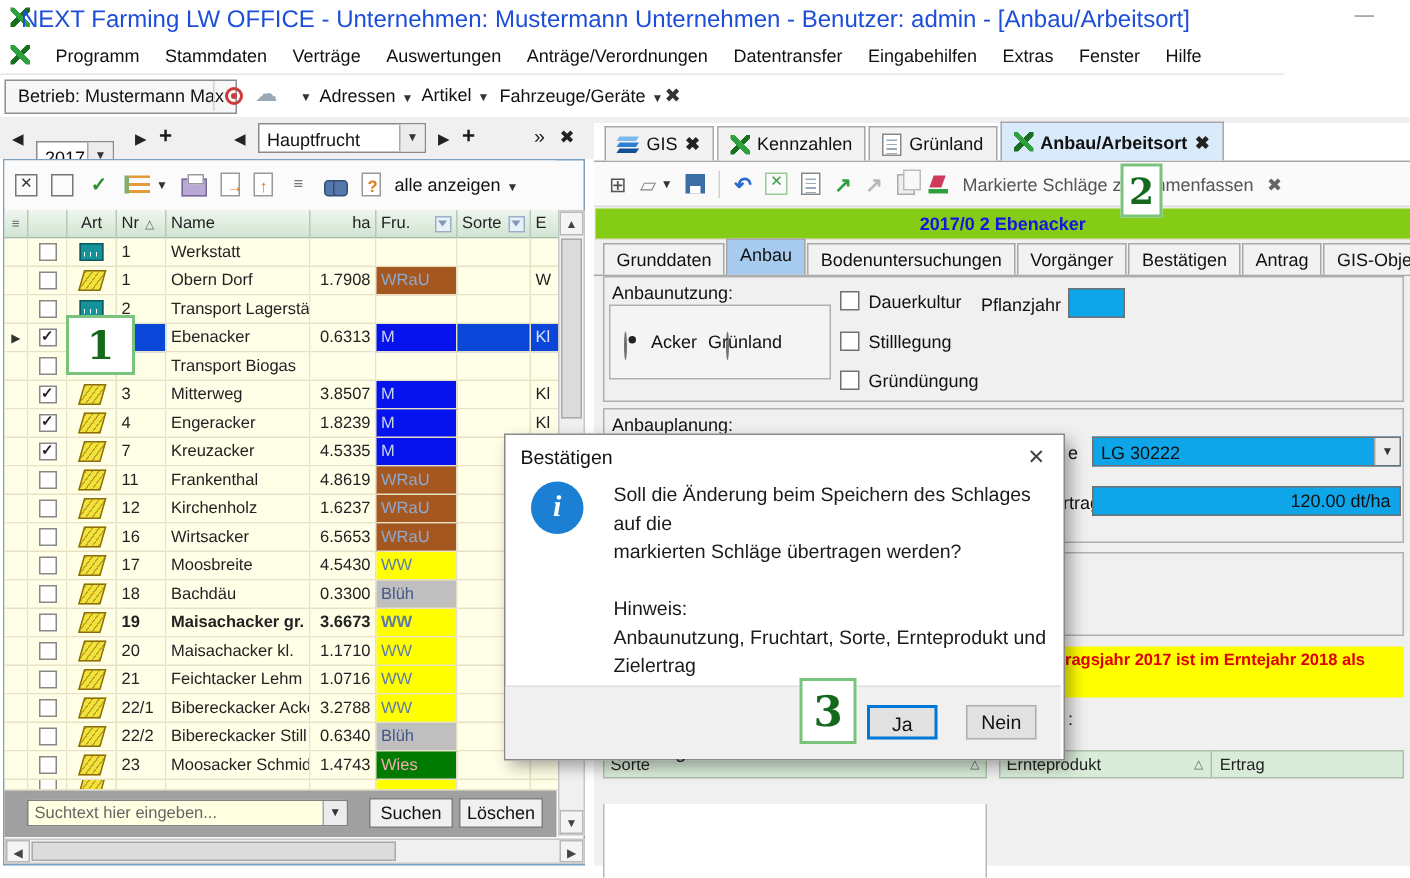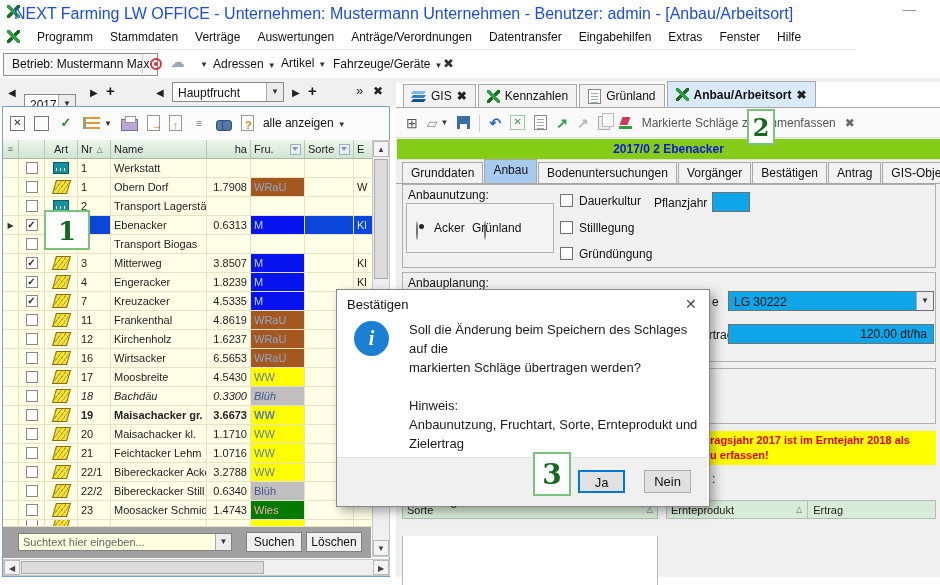--- a/index.html
+++ b/index.html
@@ -478,21 +478,21 @@
       <div class="tc w-art">
         <span class="ic-field"></span>
       </div>
       <div class="tc w-nr">17</div>
       <div class="tc w-name">Moosbreite</div>
       <div class="tc w-ha">4.5430</div>
       <div class="tc w-fru" style="background: rgb(255, 255, 0); color: rgb(95, 124, 168);">WW</div>
       <div class="tc w-sorte"></div>
       <div class="tc w-e"></div>
     </div>
-    <div class="trow" style="top: 387px; font-style: italic;">
+    <div class="trow" style="top: 387px;">
       <div class="tc w-ind"></div>
       <div class="tc w-chk">
         <span class="cb"></span>
       </div>
       <div class="tc w-art">
         <span class="ic-field"></span>
       </div>
       <div class="tc w-nr">18</div>
       <div class="tc w-name">Bachdäu</div>
       <div class="tc w-ha">0.3300</div>
@@ -712,21 +712,20 @@
   <span class="cval">LG 30222</span>
   <span class="cbtn">▼</span>
 </span>
 <span class="abs lbl" style="left:702px;top:328px">ertrag</span>
 <span class="abs field" style="left:728px;top:324px;width:206px;height:20px;text-align:right;padding:2px 6px 0 0">120.00 dt/ha</span>
 
 <div class="abs gbox" style="left:402px;top:368px;width:534px;height:56px"></div>
 
 <div class="abs" id="warnbox">
   <div>ragsjahr 2017 ist im Erntejahr 2018 als</div>
-  <div>u erfassen!</div>
 </div>
 
 <span class="abs lbl" style="left:712px;top:472px">:</span>
 
 
 <div class="abs ghead" style="left:402px;top:500px;width:256px">
   <span>Sorte</span>
   <span class="sortgly" style="margin-left:auto">△</span>
 </div>
 <div class="abs gbody" style="left:402px;top:518px;width:256px;height:59px">

